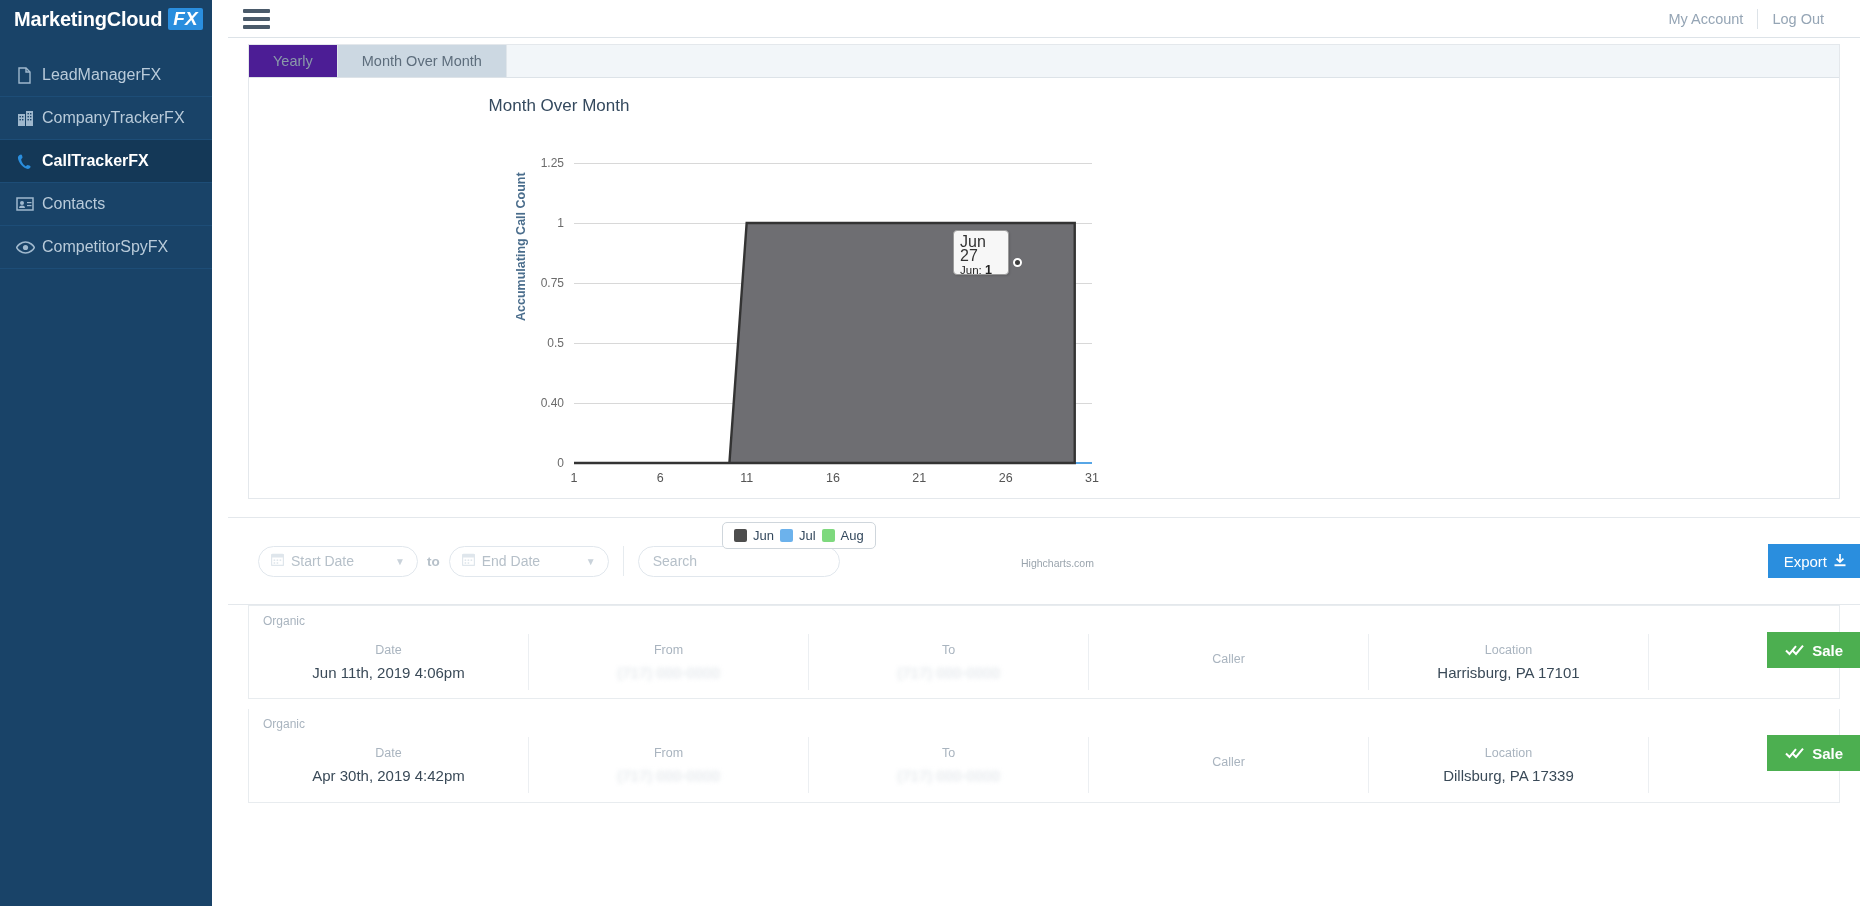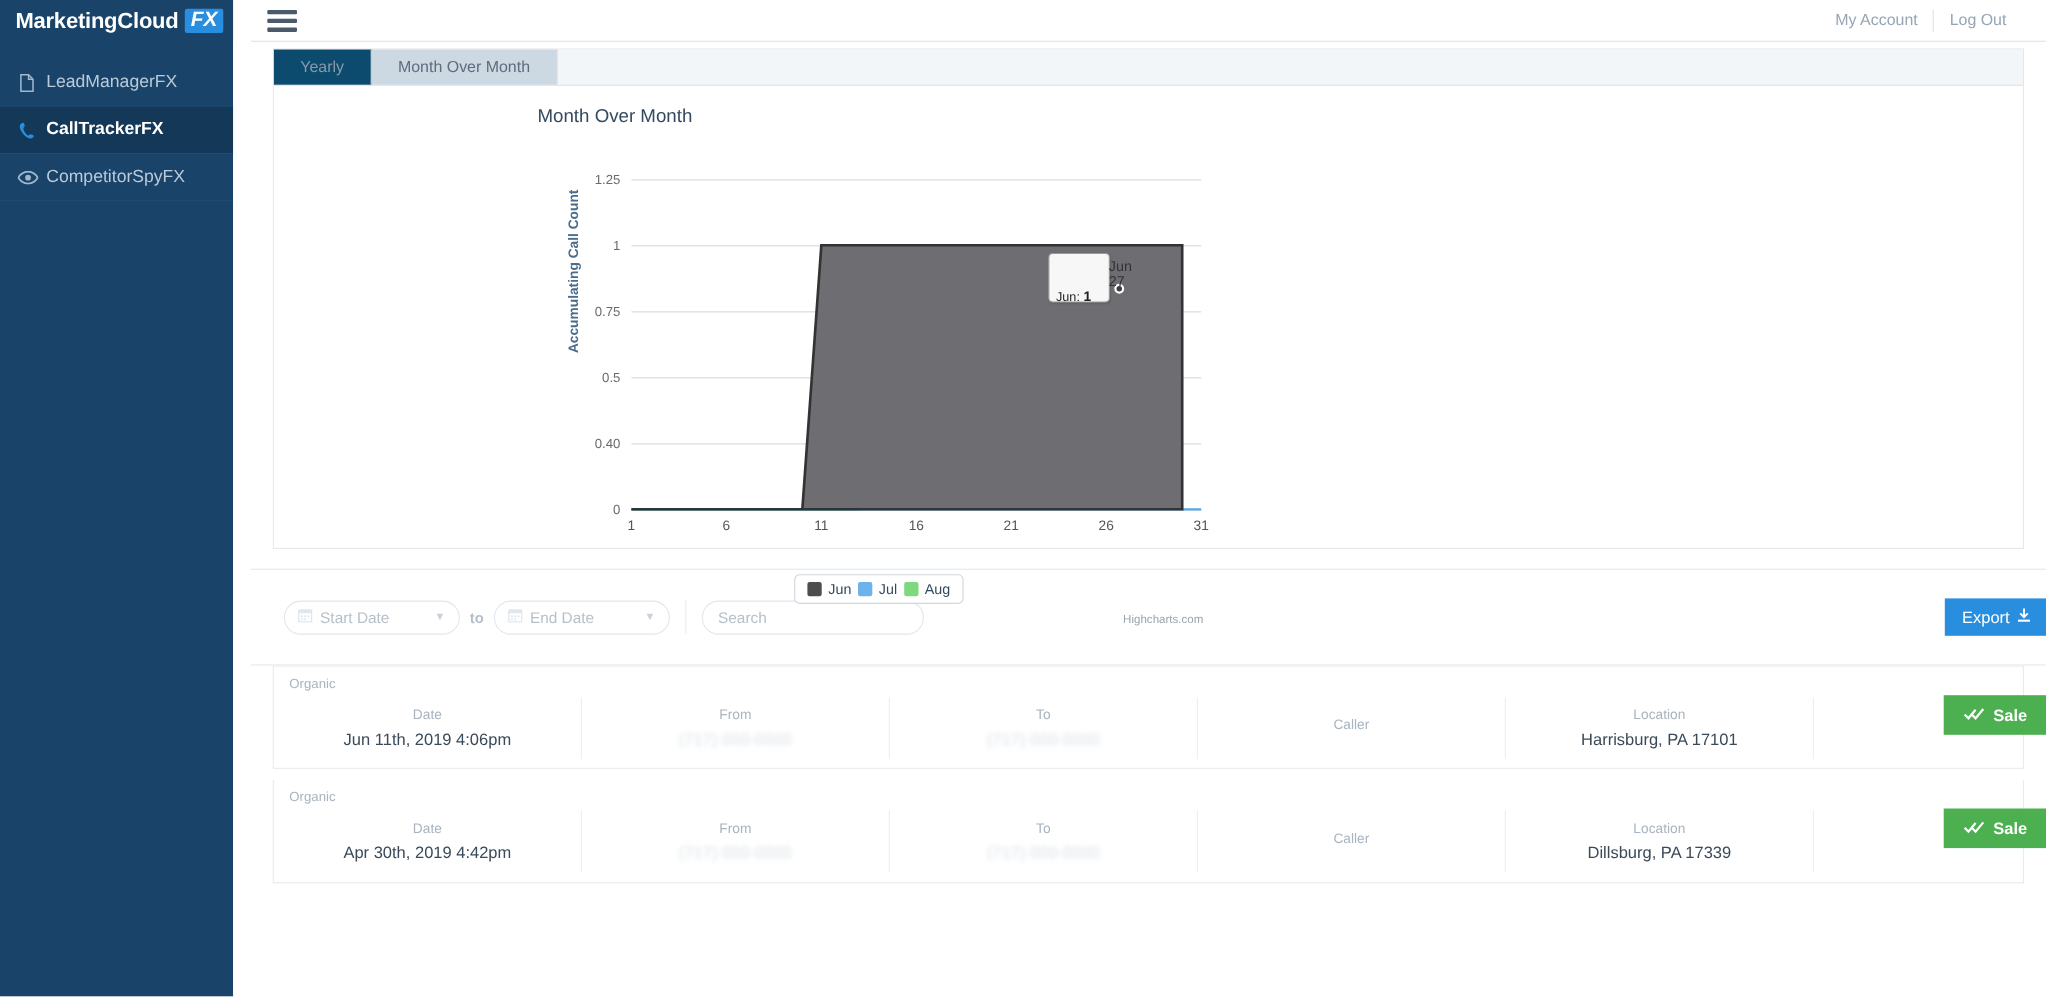--- a/index.html
+++ b/index.html
@@ -110,21 +110,21 @@
     height: 33px;
     background: #f2f6f9;
     border-bottom: 1px solid #dde3e8;
   }
   .tab {
     padding: 0 24px;
     display: flex; align-items: center;
     font-size: 14.5px;
     color: #8a9aa9;
     cursor: pointer;
-    background: #0c4a6e;
+    background: #4c1d95;
     border-right: 1px solid #e0e6eb;
   }
   .tab.active { background: #ccd8e2; color: #5d6d7c; }
 
   #chart-wrap {
     position: relative;
     width: 100%; height: 420px;
   }
   #chart-title {
     text-align: center;
@@ -176,21 +176,21 @@
     position: absolute;
     left: 704px; top: 152px;
     width: 56px; height: 45px;
     background: #f7f7f7;
     border: 1px solid #9a9a9a;
     border-radius: 4px;
     box-shadow: 1px 1px 2px rgba(0,0,0,.12);
     padding: 4px 6px;
     z-index: 20;
   }
-  #tooltip .tt-head { font-size: 13px; color: #333; line-height: 14px; margin-left: 48px; }
+  #tooltip .tt-head { font-size: 16px; color: #333; line-height: 14px; }
   #tooltip .tt-body { font-size: 11.5px; color: #222; line-height: 15px; }
   #tooltip .tt-body b { font-size: 12.5px; }
   #marker {
     position: absolute;
     left: 764px; top: 180px;
     width: 9px; height: 9px;
     border-radius: 50%;
     background: #3d3d3d;
     border: 2px solid #ffffff;
     z-index: 15;
@@ -335,30 +335,61 @@
     <div class="nav-item">
       <span class="nav-icon">
         <svg width="16" height="17" viewBox="0 0 16 17">
             <path d="M2 1h7l4 4v11H2z" fill="none" stroke="currentColor" stroke-width="1.4"></path>
             <path d="M9 1v4h4" fill="none" stroke="currentColor" stroke-width="1.4"></path>
           </svg>
       </span>
       <span class="nav-label">LeadManagerFX</span>
     </div>
 
+    <div class="nav-item">
+      <span class="nav-icon">
+        <svg width="17" height="17" viewBox="0 0 17 17">
+            <rect x="1" y="4" width="7" height="12" fill="currentColor"></rect>
+            <rect x="9" y="1" width="7" height="15" fill="currentColor"></rect>
+            <rect x="2.5" y="6" width="1.4" height="1.4" fill="#194368"></rect>
+            <rect x="5" y="6" width="1.4" height="1.4" fill="#194368"></rect>
+            <rect x="2.5" y="9" width="1.4" height="1.4" fill="#194368"></rect>
+            <rect x="5" y="9" width="1.4" height="1.4" fill="#194368"></rect>
+            <rect x="10.5" y="3" width="1.4" height="1.4" fill="#194368"></rect>
+            <rect x="13" y="3" width="1.4" height="1.4" fill="#194368"></rect>
+            <rect x="10.5" y="6" width="1.4" height="1.4" fill="#194368"></rect>
+            <rect x="13" y="6" width="1.4" height="1.4" fill="#194368"></rect>
+            <rect x="10.5" y="9" width="1.4" height="1.4" fill="#194368"></rect>
+            <rect x="13" y="9" width="1.4" height="1.4" fill="#194368"></rect>
+          </svg>
+      </span>
+      <span class="nav-label">CompanyTrackerFX</span>
+    </div>
 
     <div class="nav-item active">
       <span class="nav-icon">
         <svg width="16" height="17" viewBox="0 0 16 17">
             <path d="M4.2 1.5c.8 0 1.3 2.4 1.3 3 0 .8-1.3 1.2-1.3 2.1 0 2.2 2.5 5.6 4.3 6.6.8.4 1.3-1.1 2.1-1.1.7 0 3 .8 3 1.6 0 1.2-1.6 2.3-2.8 2.3C6.8 16 .9 9.4.9 4.6.9 3 2.7 1.5 4.2 1.5z" fill="currentColor"></path>
           </svg>
       </span>
       <span class="nav-label">CallTrackerFX</span>
     </div>
 
+    <div class="nav-item">
+      <span class="nav-icon">
+        <svg width="18" height="14" viewBox="0 0 18 14">
+            <rect x="1" y="1" width="16" height="12" fill="none" stroke="currentColor" stroke-width="1.5"></rect>
+            <circle cx="6" cy="6" r="2" fill="currentColor"></circle>
+            <path d="M3 11c0-1.7 1.4-2.5 3-2.5s3 .8 3 2.5z" fill="currentColor"></path>
+            <rect x="11" y="5" width="4.5" height="1.2" fill="currentColor"></rect>
+            <rect x="11" y="8" width="4.5" height="1.2" fill="currentColor"></rect>
+          </svg>
+      </span>
+      <span class="nav-label">Contacts</span>
+    </div>
 
     <div class="nav-item">
       <span class="nav-icon">
         <svg width="19" height="13" viewBox="0 0 19 13">
             <path d="M9.5 1C5 1 1.6 4.5.7 6.5c.9 2 4.3 5.5 8.8 5.5s7.9-3.5 8.8-5.5C17.4 4.5 14 1 9.5 1z" fill="none" stroke="currentColor" stroke-width="1.6"></path>
             <circle cx="9.5" cy="6.5" r="2.6" fill="currentColor"></circle>
           </svg>
       </span>
       <span class="nav-label">CompetitorSpyFX</span>
     </div>

